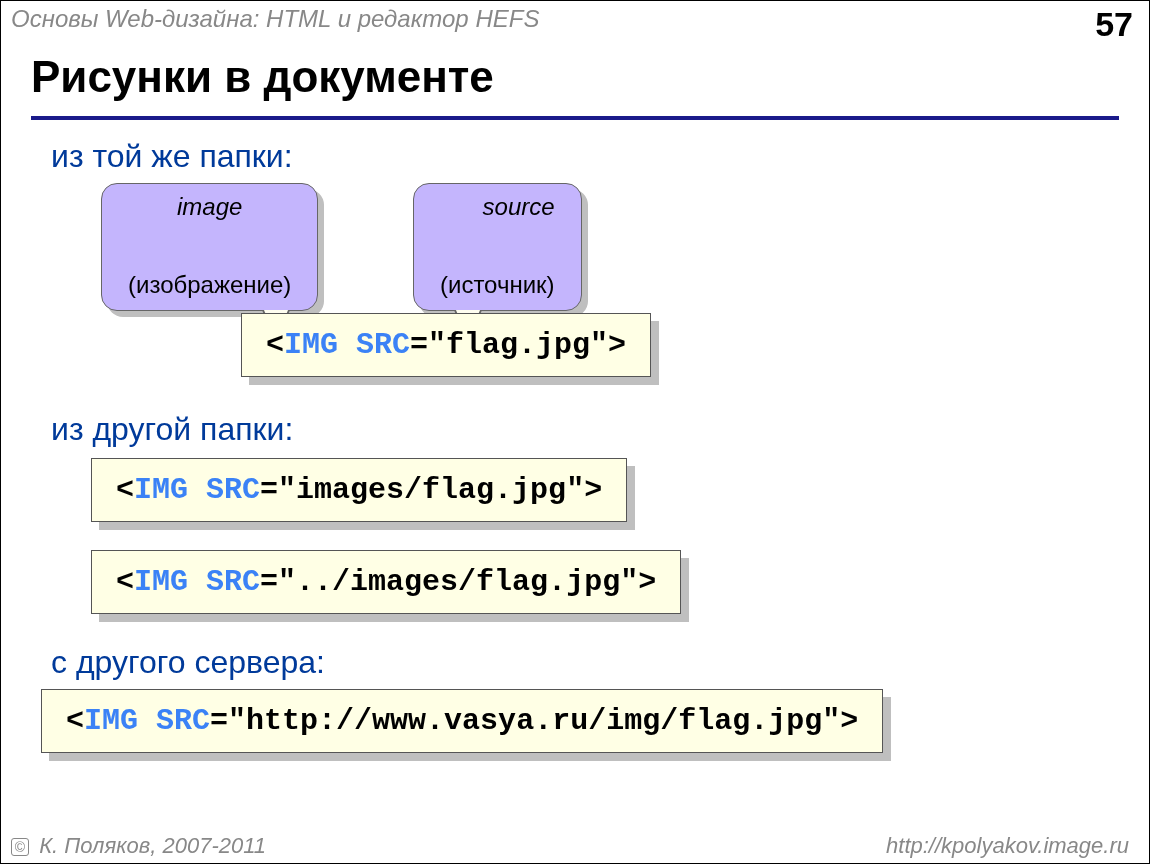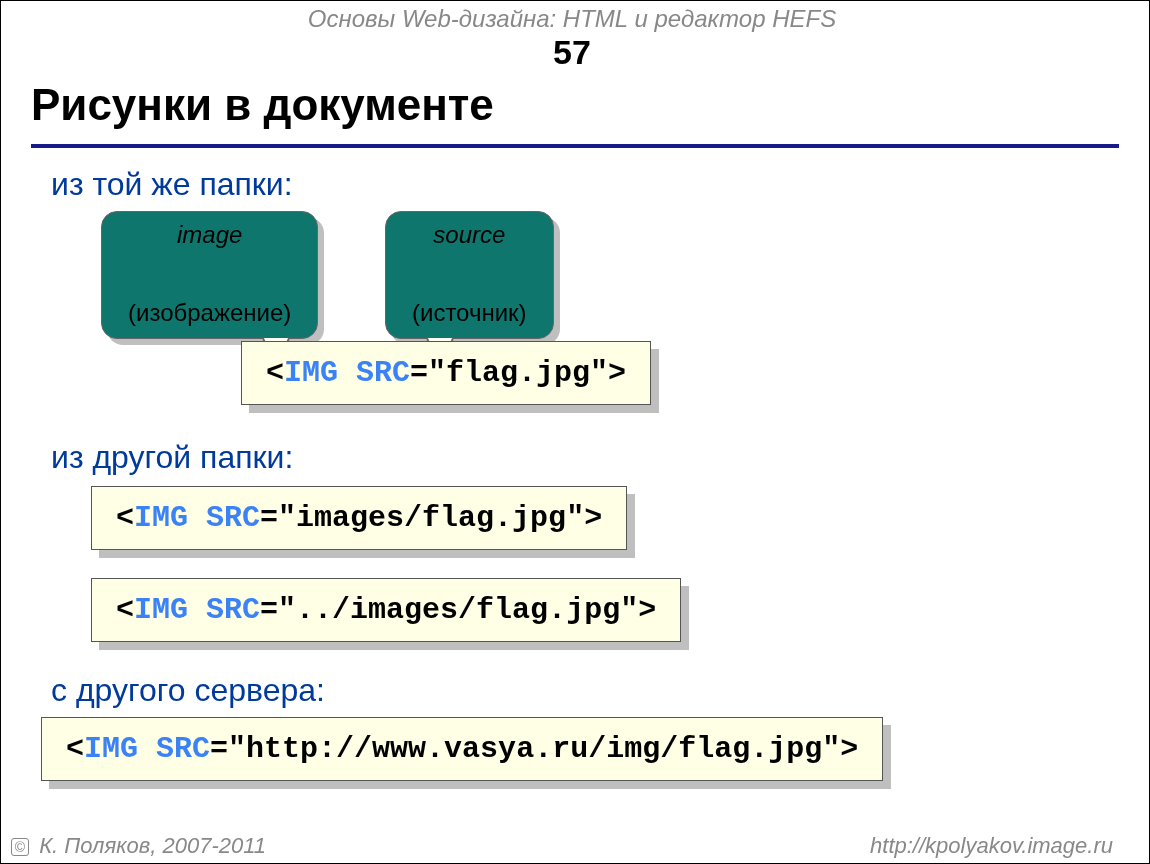--- a/index.html
+++ b/index.html
@@ -13,23 +13,22 @@
   }
   .slide {
     width: 1150px; height: 864px;
     border: 1px solid #000;
     position: relative;
     padding-top: 4px;
   }
   .header {
     display: flex;
     justify-content: space-between;
-    align-items: center;
+    align-items: flex-start;
     padding: 0 16px 0 10px;
-    flex-direction: column;
   }
   .header-title {
     color: #888;
     font-style: italic;
     font-size: 24px;
   }
   .page-number {
     color: #000;
     font-size: 34px;
     font-weight: bold;
@@ -47,21 +46,21 @@
     font-size: 32px;
     margin: 18px 0 8px 50px;
   }
   .callouts {
     position: relative;
     margin-left: 100px;
     height: 120px;
   }
   .callout {
     position: absolute;
-    background: #0f766e;
+    background: #c4b5fd;
     border: 1px solid #666;
     border-radius: 16px;
     box-shadow: 6px 6px 0 0 #bfbfbf;
     padding: 8px 26px 10px 26px;
     text-align: center;
     font-size: 24px;
     font-style: italic;
     line-height: 1.25;
   }
   .callout .line2 { font-style: normal; margin-top: 48px; }
@@ -103,21 +102,21 @@
   .codebox .angle { color: #000; }
   .codebox .tag { color: #3b82f6; }
   .codebox .attr { color: #3b82f6; }
   .codebox .val { color: #000; }
   .footer {
     position: absolute;
     bottom: 4px;
     width: 100%;
     display: flex;
     justify-content: space-between;
-    padding: 0 36px 0 10px;
+    padding: 0 20px 0 10px;
     color: #888;
     font-style: italic;
     font-size: 22px;
   }
   .copysym {
     font-family: Arial, sans-serif;
     display: inline-block;
     border: 1.5px solid #888;
     width: 18px; height: 18px;
     line-height: 16px;
@@ -142,21 +141,21 @@
   <div class="main-title">Рисунки в документе</div>
 
   <div class="section-label">из той же папки:</div>
 
   <div class="callouts">
     <div class="callout" style="left:0px; top:0;">
       <div>image</div>
       <div class="line2">(изображение)</div>
       <div class="callout-tail" style="left:160px;"></div>
     </div>
-    <div class="callout" style="left:284px; top:0;">
+    <div class="callout" style="left:312px; top:0;text-align:right;">
       <div>source</div>
       <div class="line2">(источник)</div>
       <div class="callout-tail" style="left:40px;"></div>
     </div>
   </div>
 
   <div class="codebox-wrap">
     <div class="codebox">
       <span class="angle">&lt;</span><span class="tag">IMG</span> <span class="attr">SRC</span><span class="angle">=</span><span class="val">"flag.jpg"</span><span class="angle">&gt;</span>
     </div>

